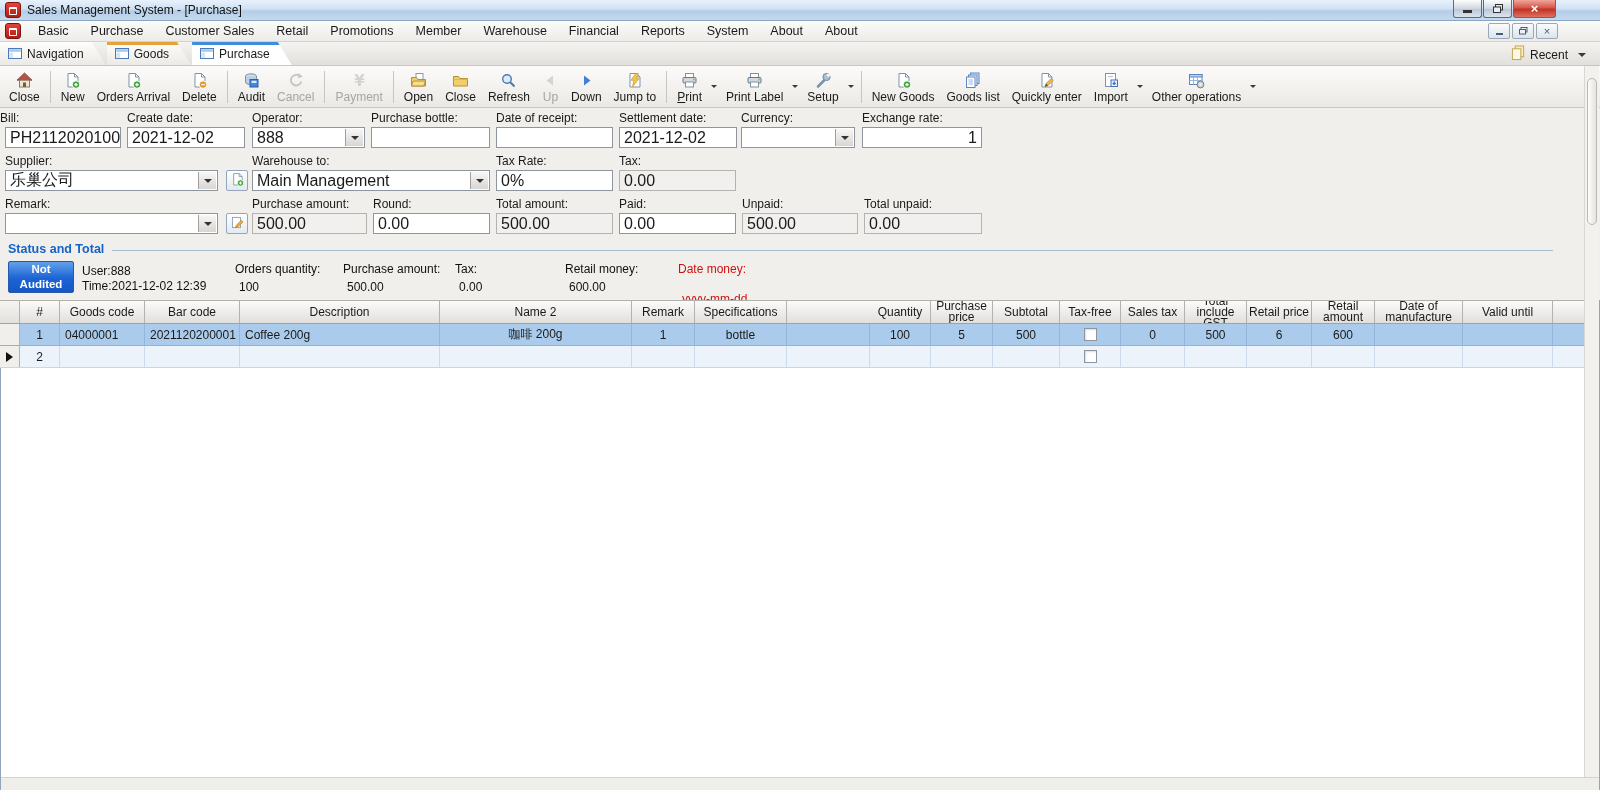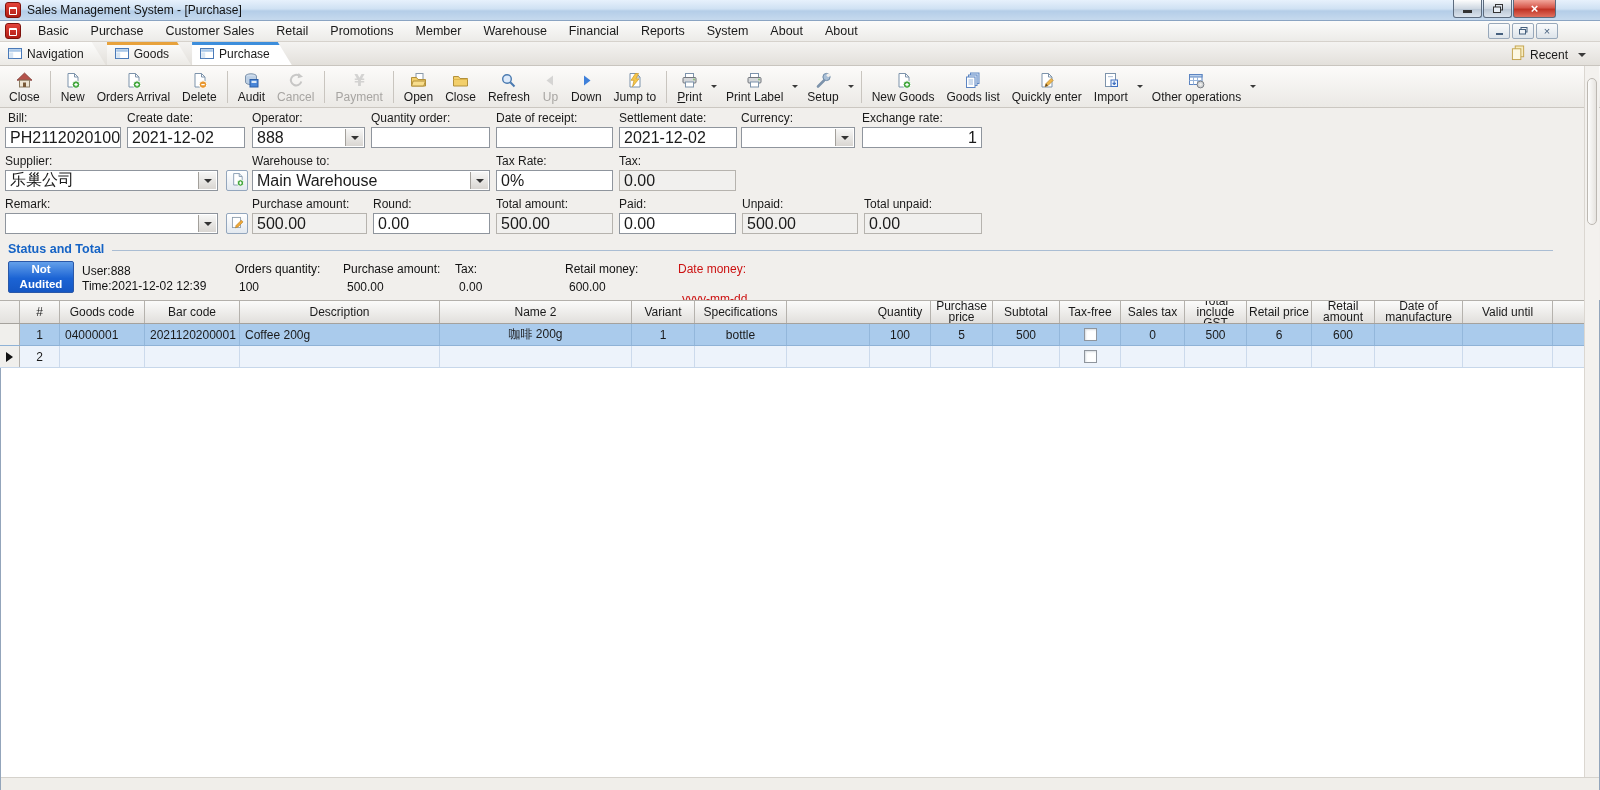--- a/index.html
+++ b/index.html
@@ -448,36 +448,36 @@
         </div>
         <span class="tlabel">Other operations</span>
       </div>
       <div class="tdrop">
         <span class="caret"></span>
       </div>
     </div>
 
   <div id="panel">
     <div id="form-fields">
-        <div class="flabel" style="left: 8px; top: 3px;">Bill:</div>
+        <div class="flabel" style="left: 0; top: 3px;">Bill:</div>
         <div class="finput" style="left: 5px; top: 19px; width: 116px;">
           <span class="val">PH21120201001</span>
         </div>
         <div class="flabel" style="left: 127px; top: 3px;">Create date:</div>
         <div class="finput" style="left: 127px; top: 19px; width: 118px;">
           <span class="val">2021-12-02</span>
         </div>
         <div class="flabel" style="left: 252px; top: 3px;">Operator:</div>
         <div class="finput" style="left: 252px; top: 19px; width: 113px; padding-right: 20px;">
           <span class="val">888</span>
           <span class="combo-arrow">
             <span class="caret"></span>
           </span>
         </div>
-        <div class="flabel" style="left: 371px; top: 3px;">Quantity order:</div>
+        <div class="flabel" style="left: 371px; top: 3px;">Purchase bottle:</div>
         <div class="finput" style="left: 371px; top: 19px; width: 119px;">
           <span class="val"></span>
         </div>
         <div class="flabel" style="left: 496px; top: 3px;">Date of receipt:</div>
         <div class="finput" style="left: 496px; top: 19px; width: 117px;">
           <span class="val"></span>
         </div>
         <div class="flabel" style="left: 619px; top: 3px;">Settlement date:</div>
         <div class="finput" style="left: 619px; top: 19px; width: 118px;">
           <span class="val">2021-12-02</span>
@@ -503,21 +503,21 @@
         <div class="mini-btn" style="left: 226px; top: 62px;">
           <span><svg width="17" height="17" viewBox="0 0 17 17" xmlns="http://www.w3.org/2000/svg">
               <path d="M4 1.5h6.5L14 5v10h-10z" fill="#fff" stroke="#7d93ab"></path>
               <path d="M10.5 1.5V5H14" fill="none" stroke="#7d93ab"></path>
               <circle cx="12" cy="12.6" r="3.8" fill="#42a63c" stroke="#fff"></circle>
               <path d="M12 10.9v3.4M10.3 12.6h3.4" stroke="#fff" stroke-width="1.3"></path>
             </svg></span>
         </div>
         <div class="flabel" style="left: 252px; top: 46px;">Warehouse to:</div>
         <div class="finput" style="left: 252px; top: 62px; width: 238px; padding-right: 20px;">
-          <span class="val">Main Warehouse</span>
+          <span class="val">Main Management</span>
           <span class="combo-arrow">
             <span class="caret"></span>
           </span>
         </div>
         <div class="flabel" style="left: 496px; top: 46px;">Tax Rate:</div>
         <div class="finput" style="left: 496px; top: 62px; width: 117px;">
           <span class="val">0%</span>
         </div>
         <div class="flabel" style="left: 619px; top: 46px;">Tax:</div>
         <div class="finput disabled" style="left: 619px; top: 62px; width: 117px;">
@@ -584,21 +584,21 @@
   </div>
 
   <div id="grid">
     <div id="ghead">
         <div class="gh sel" style="width: 20px; flex: 0 0 auto;"></div>
         <div class="gh" style="width: 40px; flex: 0 0 auto;">#</div>
         <div class="gh" style="width: 85px; flex: 0 0 auto;">Goods code</div>
         <div class="gh" style="width: 95px; flex: 0 0 auto;">Bar code</div>
         <div class="gh" style="width: 200px; flex: 0 0 auto;">Description</div>
         <div class="gh" style="width: 192px; flex: 0 0 auto;">Name 2</div>
-        <div class="gh" style="width: 63px; flex: 0 0 auto;">Variant</div>
+        <div class="gh" style="width: 63px; flex: 0 0 auto;">Remark</div>
         <div class="gh" style="width: 92px; flex: 0 0 auto;">Specifications</div>
         <div class="gh" style="width: 83px; flex: 0 0 auto; margin-top: 36px;">Notes</div>
         <div class="gh" style="width: 61px; flex: 0 0 auto;">Quantity</div>
         <div class="gh" style="width: 62px; flex: 0 0 auto;">Purchase price</div>
         <div class="gh" style="width: 67px; flex: 0 0 auto;">Subtotal</div>
         <div class="gh" style="width: 61px; flex: 0 0 auto;">Tax-free</div>
         <div class="gh" style="width: 64px; flex: 0 0 auto;">Sales tax</div>
         <div class="gh" style="width: 62px; flex: 0 0 auto;">Total include GST</div>
         <div class="gh" style="width: 65px; flex: 0 0 auto;">Retail price</div>
         <div class="gh" style="width: 63px; flex: 0 0 auto;">Retail amount</div>

